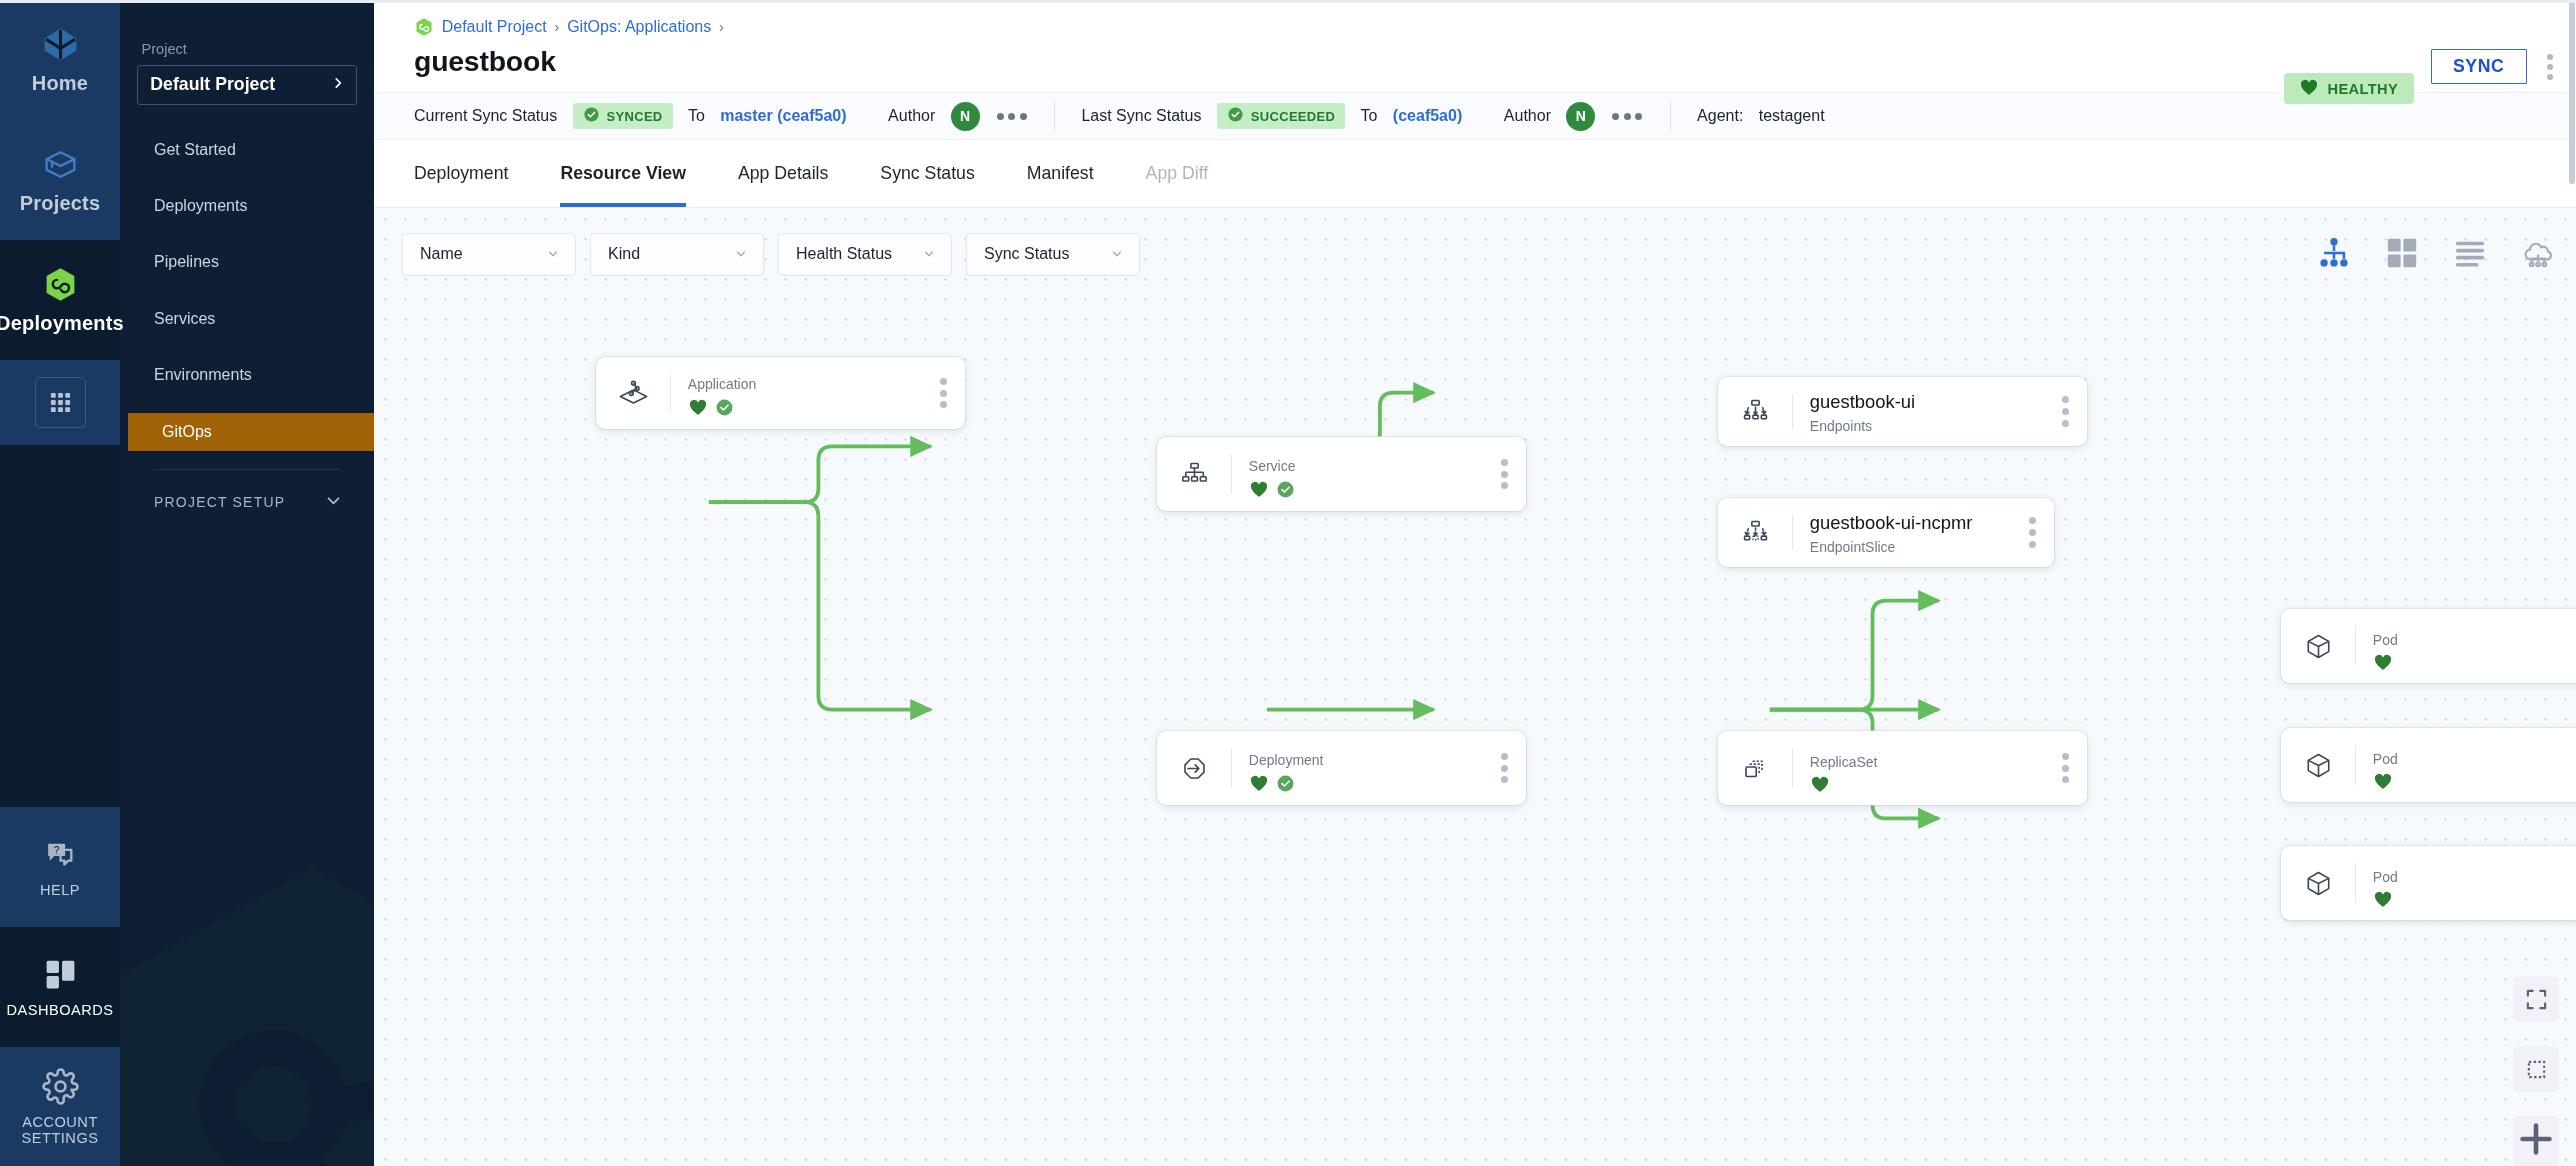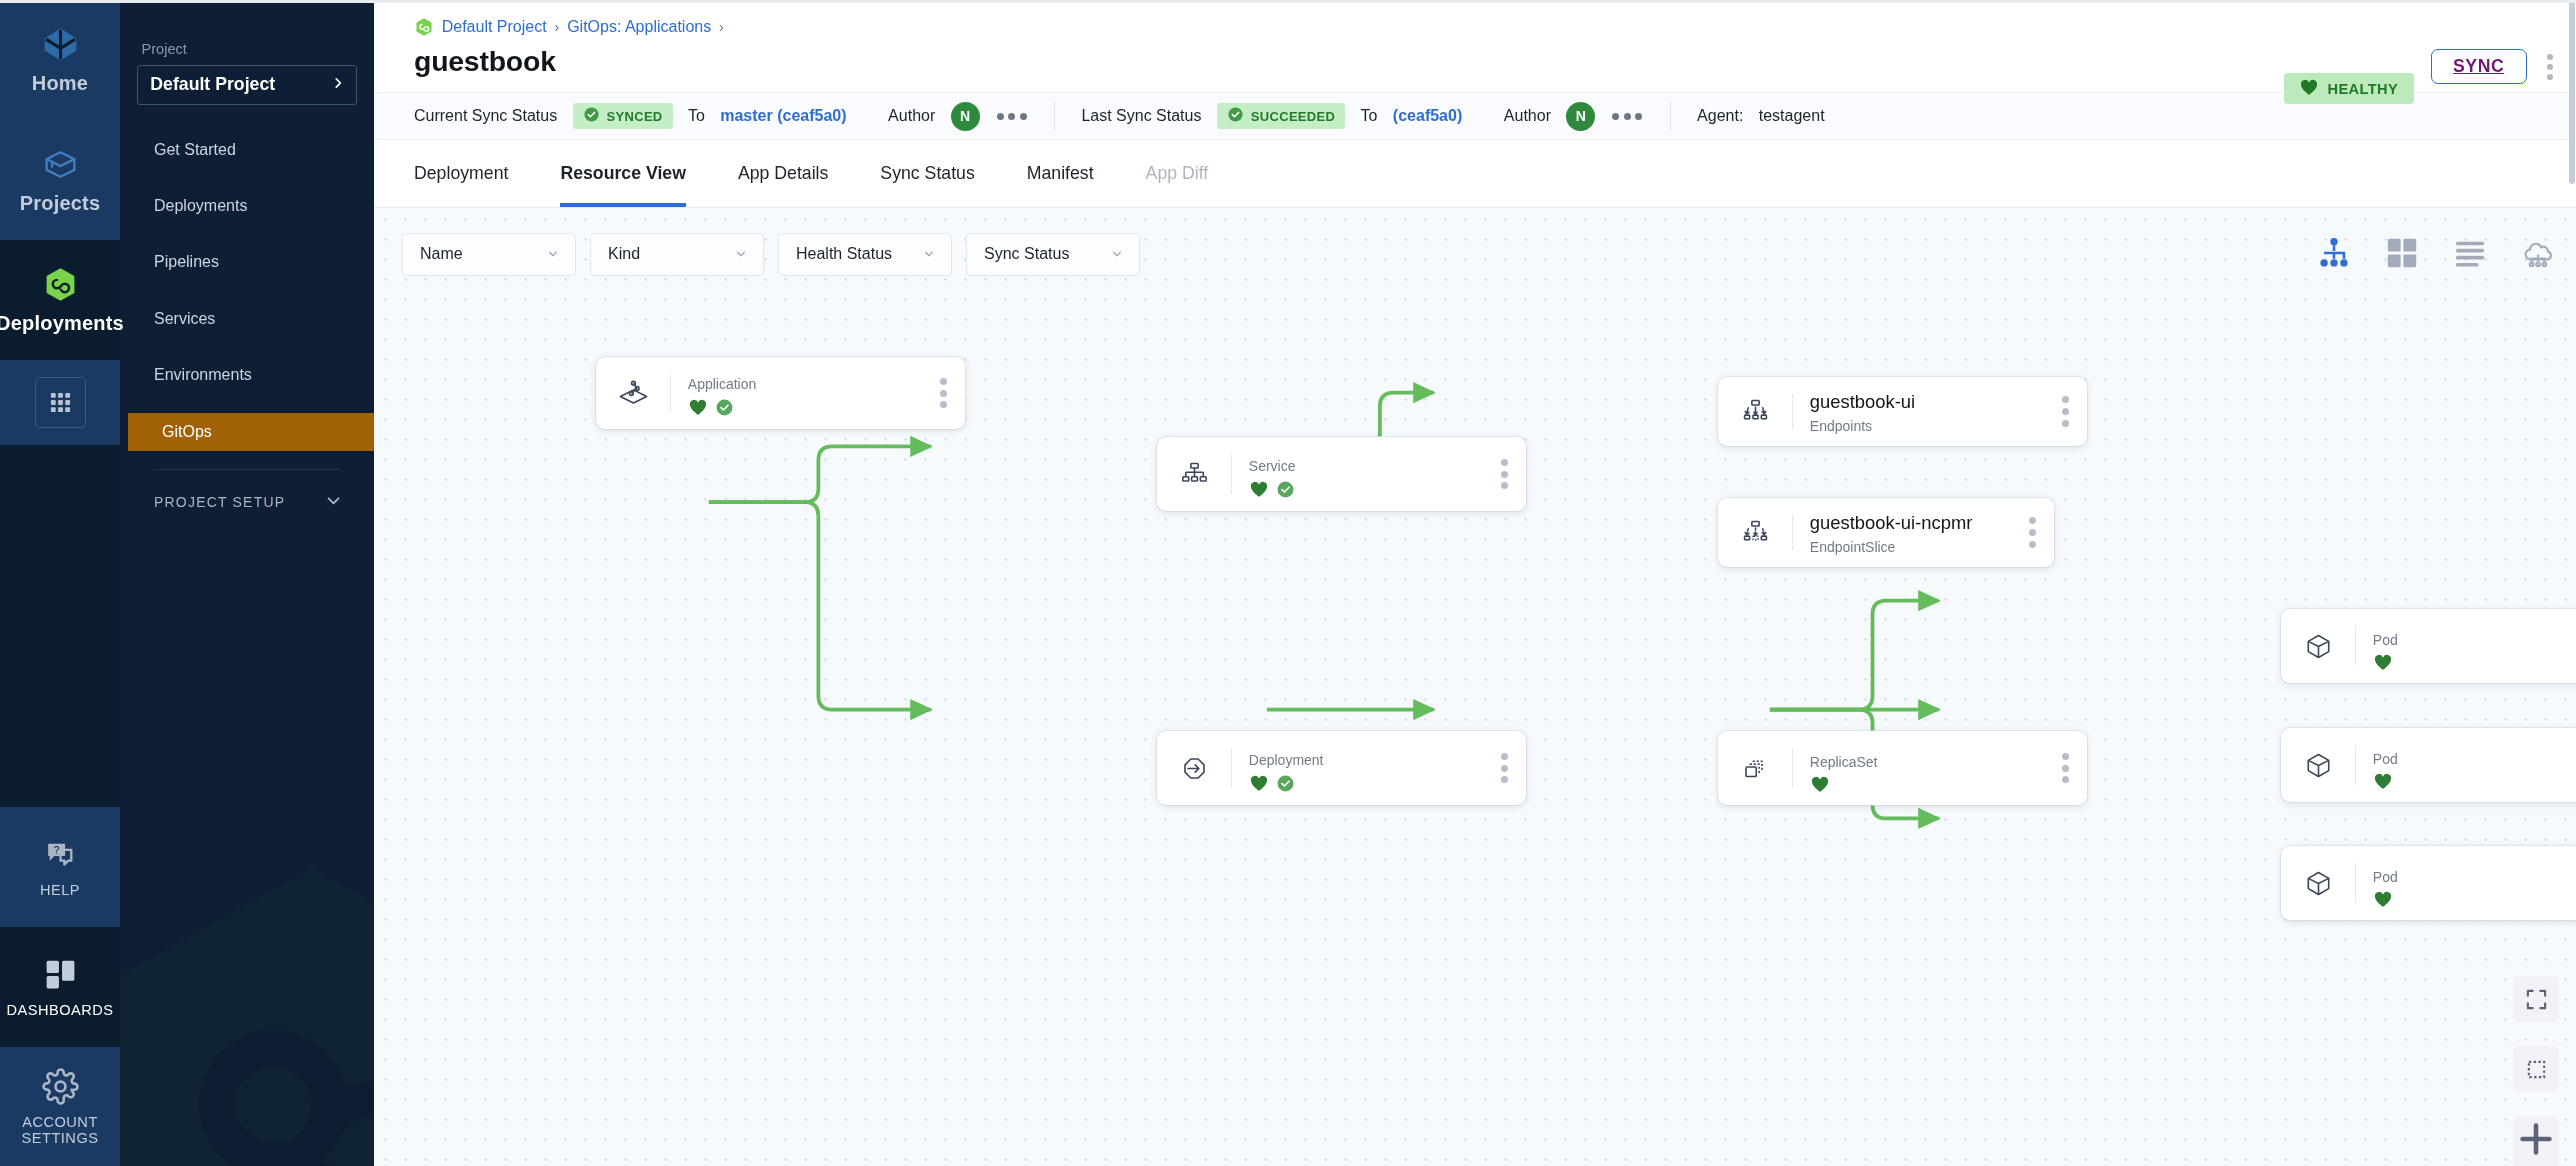--- a/index.html
+++ b/index.html
@@ -85,23 +85,23 @@
   .crumb-sep { color: #6c7886; font-size: 15.4px; }
   .page-title { font-size: 28.4px; font-weight: 700; color: #11161c; margin-top: 7.7px; letter-spacing: -0.2px; }
 
   .topright { position: absolute; right: 20px; top: 29px; display: flex; align-items: center; gap: 17px; }
   .pill {
     display: flex; align-items: center; gap: 8.5px;
     background: #bdeabd; color: #1f7a23; border-radius: 3.8px;
     padding: 5.4px 15.4px; font-size: 14.6px; font-weight: 700; letter-spacing: 0.4px; margin-top: 44px;
   }
   .btn-outline {
-    border: 0.8px solid #2e6dd1; color: #701a75; background: #fff;
-    border-radius: 7px; padding: 6.1px 21.5px; font-size: 17.7px; font-weight: 700;
-    letter-spacing: 0.5px; cursor: pointer; text-decoration: underline;
+    border: 0.8px solid #2e6dd1; color: #1d4ed8; background: #fff;
+    border-radius: 1px; padding: 6.1px 21.5px; font-size: 17.7px; font-weight: 700;
+    letter-spacing: 0.5px; cursor: pointer;
   }
   .kebab-v { display: flex; flex-direction: column; gap: 3.8px; cursor: pointer; padding: 3.1px; }
   .kebab-v i { width: 6.1px; height: 6.1px; border-radius: 50%; background: #b0b7c3; display: block; }
   .kebab-h { display: flex; gap: 4.6px; cursor: pointer; padding: 4.6px 1.5px; }
   .kebab-h i { width: 7px; height: 7px; border-radius: 50%; background: #6d7684; display: block; }
 
   
   .statusbar {
     height: 48px; background: #f9fbff; border-top: 0.8px solid #eceff4; border-bottom: 0.8px solid #eceff4;
     display: flex; align-items: center; padding: 0 40px; gap: 15.4px; font-size: 16px; color: #1d232b;

